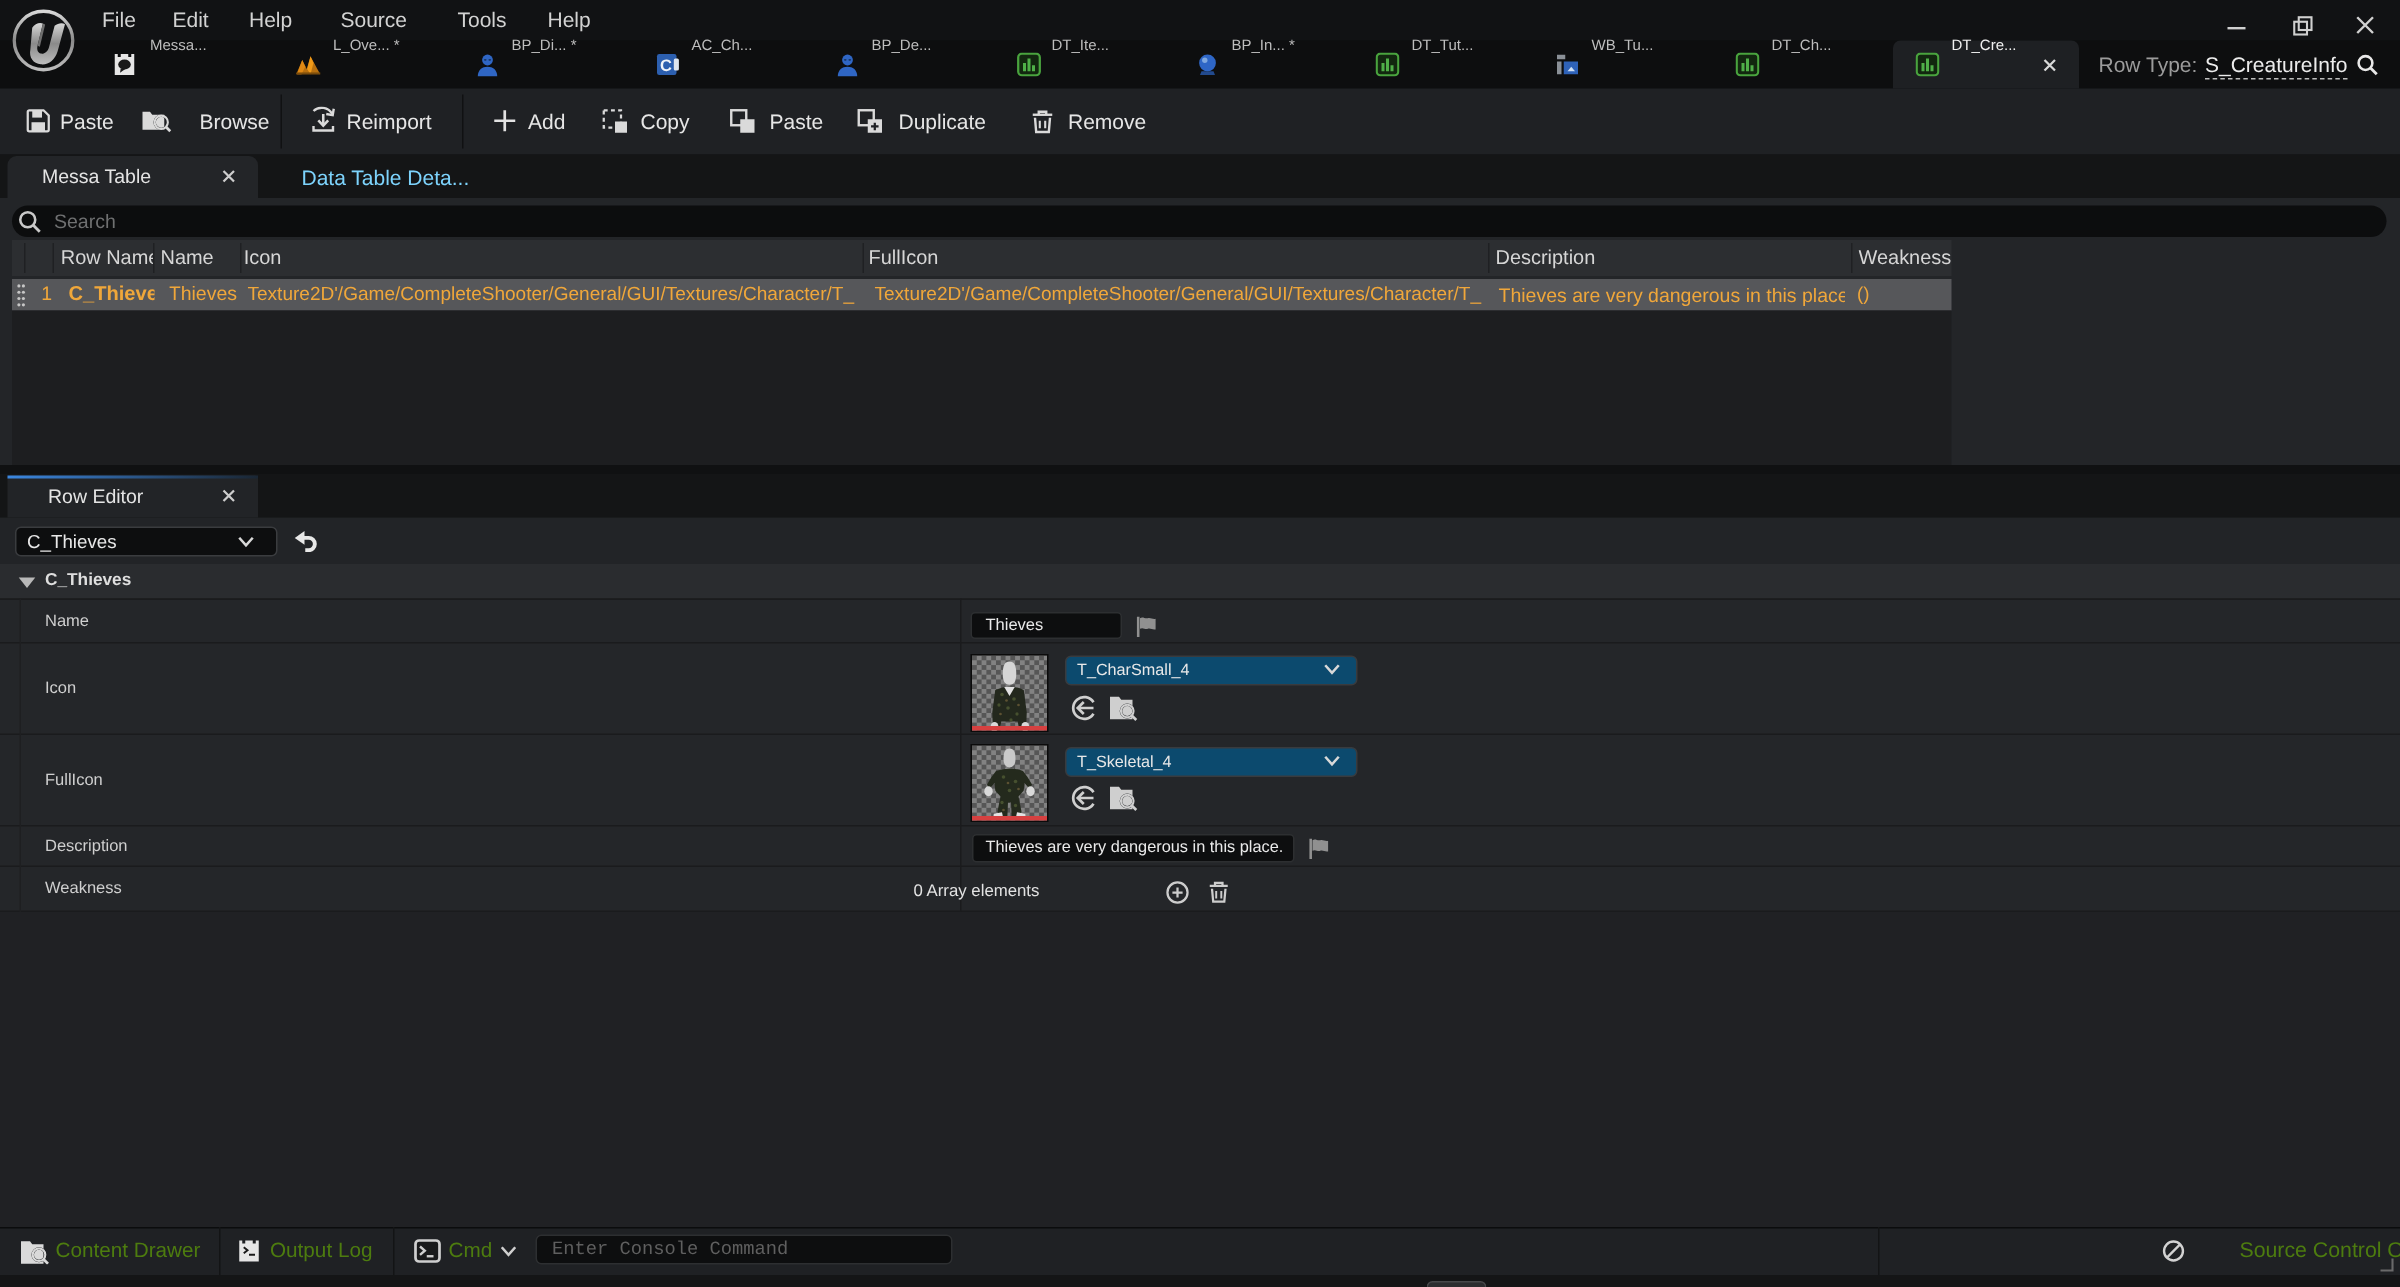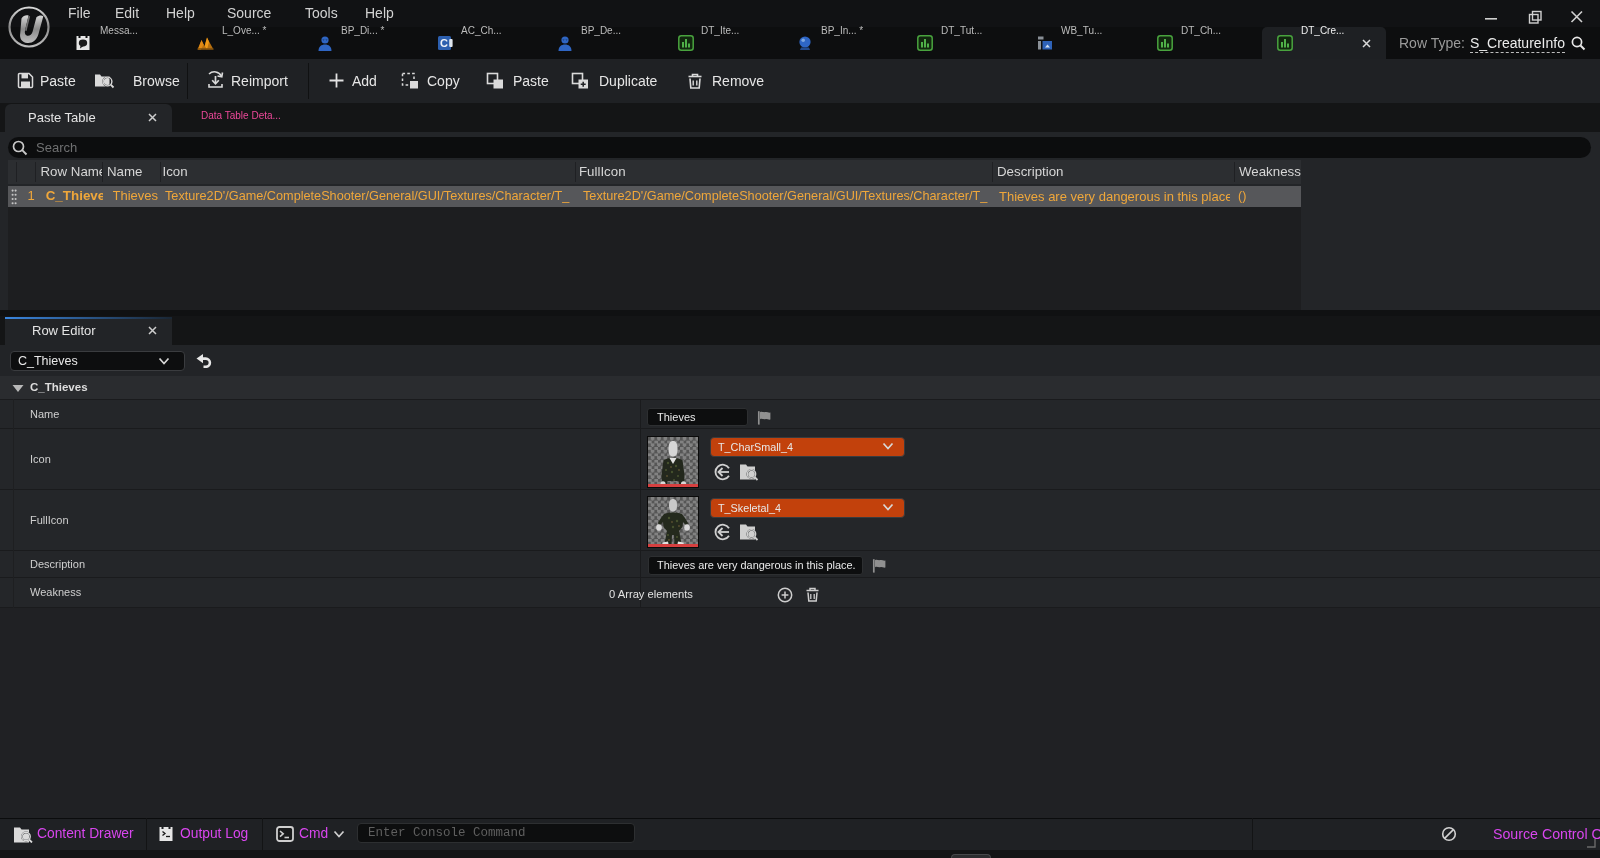--- a/index.html
+++ b/index.html
@@ -34,25 +34,25 @@
   #reTabRow{left:0;top:316px;width:1600px;height:29px;background:#141516;}
   #reTab{left:5px;top:317px;width:167px;height:28px;background:#222427;border-radius:2px 2px 0 0;}
   #reBlue{left:5px;top:317px;width:167px;height:2px;background:linear-gradient(to right,#3b87e0,#1a2633);}
   #reToolbar{left:0;top:345px;width:1600px;height:31px;background:#222427;}
   #reCombo{left:10px;top:351px;width:175px;height:20px;background:#0d0e0f;border:1px solid #3a3c3f;border-radius:4px;box-sizing:border-box;}
   #secHeader{left:0;top:376px;width:1600px;height:23px;background:#2a2c2f;}
   #props{left:0;top:399px;width:1600px;height:209px;background:#242629;}
   .prow{position:absolute;left:0;width:1600px;border-bottom:1px solid #1a1b1d;}
   .plabel{position:absolute;left:30px;color:#cfcfcf;font-size:11px;}
   .inputbox{position:absolute;background:#0d0e0f;border:1px solid #2d2f31;border-radius:3px;box-sizing:border-box;color:#eaeaea;}
-  .combo{position:absolute;background:#c2410c;border:1px solid #393b3e;border-radius:4px;box-sizing:border-box;color:#e8e8e8;}
+  .combo{position:absolute;background:#0c4a6e;border:1px solid #393b3e;border-radius:4px;box-sizing:border-box;color:#e8e8e8;}
   #emptyArea{left:0;top:608px;width:1600px;height:210px;background:#202124;}
   
   #statusbar{left:0;top:818px;width:1600px;height:32px;background:#1f2124;border-top:1px solid #0b0c0d;box-sizing:border-box;}
-  .sbtxt{color:#d946ef;font-size:13.8px;top:826px;}
+  .sbtxt{color:#4d7c0f;font-size:13.8px;top:826px;}
   #bottomstrip{left:0;top:850px;width:1600px;height:8px;background:#141516;}
   #tooltipSliver{left:951px;top:854px;width:40px;height:4px;background:#2c2d2f;border:1px solid #47484a;border-bottom:none;border-radius:4px 4px 0 0;box-sizing:border-box;}
   .checker{background:
      repeating-conic-gradient(#828282 0% 25%, #565656 0% 50%);
      background-size:6.4px 6.4px;box-shadow:0 0 0 1px #0b0b0b;}
 </style>
 </head>
 <body>
 <div id="app">
 
@@ -240,25 +240,25 @@
 
   <svg class="abs" style="left:686px;top:72px" width="18" height="18" viewBox="0 0 18 18">
     <path d="M2.5 4.5 H15.5" stroke="#dadada" stroke-width="1.6"></path>
     <path d="M6.5 4 V2.5 H11.5 V4" fill="none" stroke="#dadada" stroke-width="1.6"></path>
     <path d="M4 6.5 L4.8 16 H13.2 L14 6.5" fill="none" stroke="#dadada" stroke-width="1.6"></path>
     <path d="M7.2 8.5 V13.5 M10.8 8.5 V13.5" stroke="#dadada" stroke-width="1.4"></path>
   </svg>
 
   <div id="dtTabRow" class="abs"></div>
   <div id="dtTab" class="abs"></div>
-  <span class="txt" style="left:28px;top:110px;font-size:13px;color:#e4e4e4">Paste Table</span>
+  <span class="txt" style="left:28px;top:110px;font-size:13px;color:#e4e4e4">Messa Table</span>
   <svg class="abs" style="left:147px;top:112px" width="11" height="11" viewBox="0 0 11 11">
     <path d="M2 2 L9 9 M9 2 L2 9" stroke="#cdcdcd" stroke-width="1.5"></path>
   </svg>
-  <span class="txt" style="left:201px;top:110px;font-size:10px;color:#ec4899">Data Table Deta...</span>
+  <span class="txt" style="left:201px;top:110px;font-size:14px;color:#7dd3fc">Data Table Deta...</span>
 
   <div id="dtContent" class="abs"></div>
   <div id="searchbar" class="abs"></div>
   <svg class="abs" style="left:11px;top:139px" width="18" height="18" viewBox="0 0 18 18">
     <circle cx="7.5" cy="7.5" r="5" fill="none" stroke="#c9c9c9" stroke-width="1.7"></circle>
     <path d="M11.2 11.2 L15.5 15.5" stroke="#c9c9c9" stroke-width="1.9"></path>
   </svg>
   <span class="txt" style="left:36px;top:140px;font-size:13px;color:#6f7071">Search</span>
 
   <div id="dthead" class="abs">

